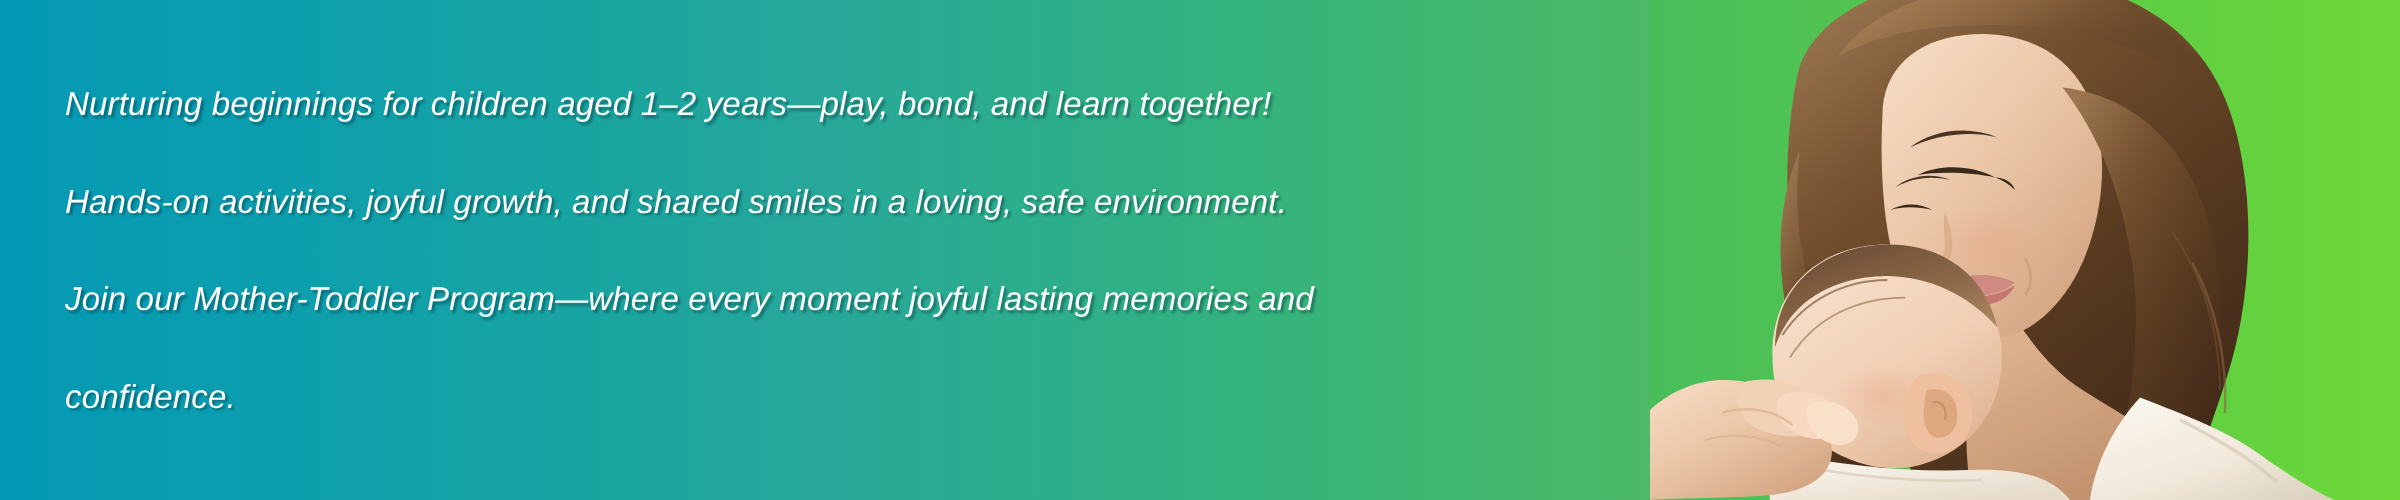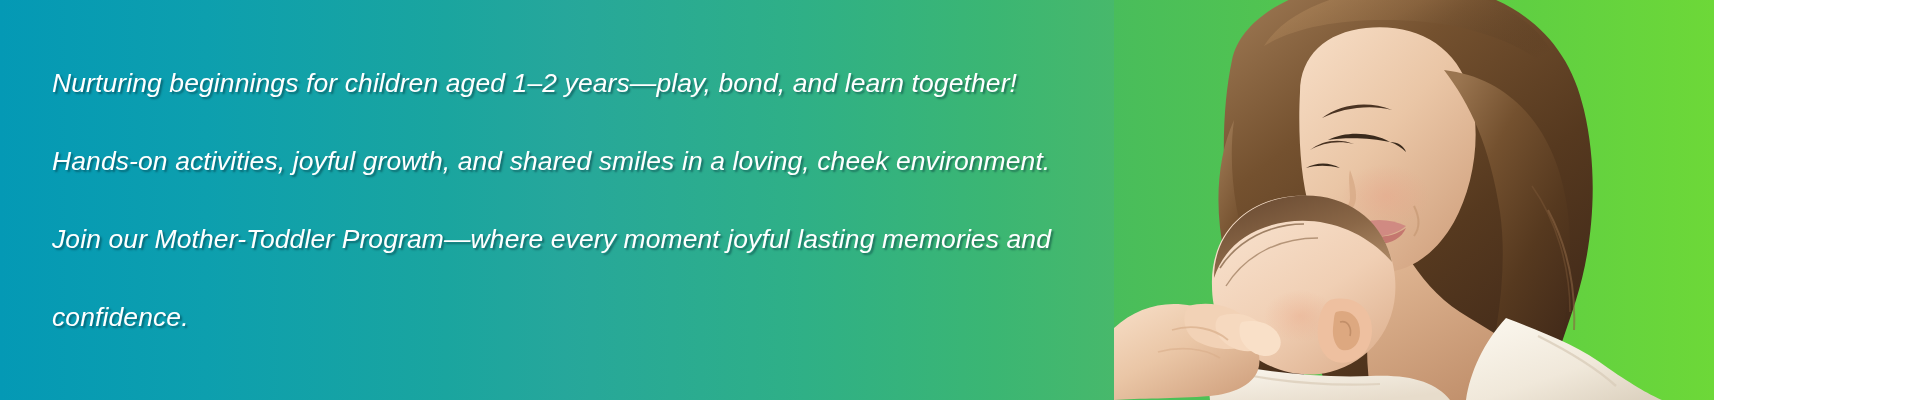--- a/index.html
+++ b/index.html
@@ -6,21 +6,21 @@
   * { margin:0; padding:0; box-sizing:border-box; }
 
   html, body {
     width:1920px; height:400px;
     overflow:hidden;
     font-family:"Liberation Sans","DejaVu Sans",sans-serif;
   }
 
   #banner {
     position:relative;
-    width:1714px; height:400px;
+    width:1920px; height:400px;
     overflow:hidden;
     background:linear-gradient(90deg,
       #0499b5 0%,
       #0d9fae 12%,
       #1aa59f 26%,
       #26a79b 33%,
       #2fb086 47%,
       #3bb673 58%,
       #49b96a 66%,
       #52bb5f 74%,
@@ -63,21 +63,21 @@
 
   .sr { position:absolute; width:1px; height:1px; overflow:hidden; clip:rect(0 0 0 0); white-space:nowrap; }
 </style>
 </head>
 <body>
 
 <div id="banner">
 
   <div id="copy">
     <div class="line">Nurturing beginnings for children aged 1–2 years—play, bond, and learn together!</div>
-    <div class="line">Hands-on activities, joyful growth, and shared smiles in a loving, cheek environment.</div>
+    <div class="line">Hands-on activities, joyful growth, and shared smiles in a loving, safe environment.</div>
     <div class="line wrap">Join our Mother-Toddler Program—where every moment joyful lasting memories and confidence.</div>
   </div>
 
   <div id="photo">
     <svg viewBox="0 0 600 400" preserveAspectRatio="xMidYMid slice" aria-hidden="true">
       <defs>
         <linearGradient id="gBg" x1="0" y1="0" x2="1" y2="0">
           <stop offset="0" stop-color="#49bd5b"></stop>
           <stop offset="0.5" stop-color="#58ca48"></stop>
           <stop offset="1" stop-color="#6dd838"></stop>

